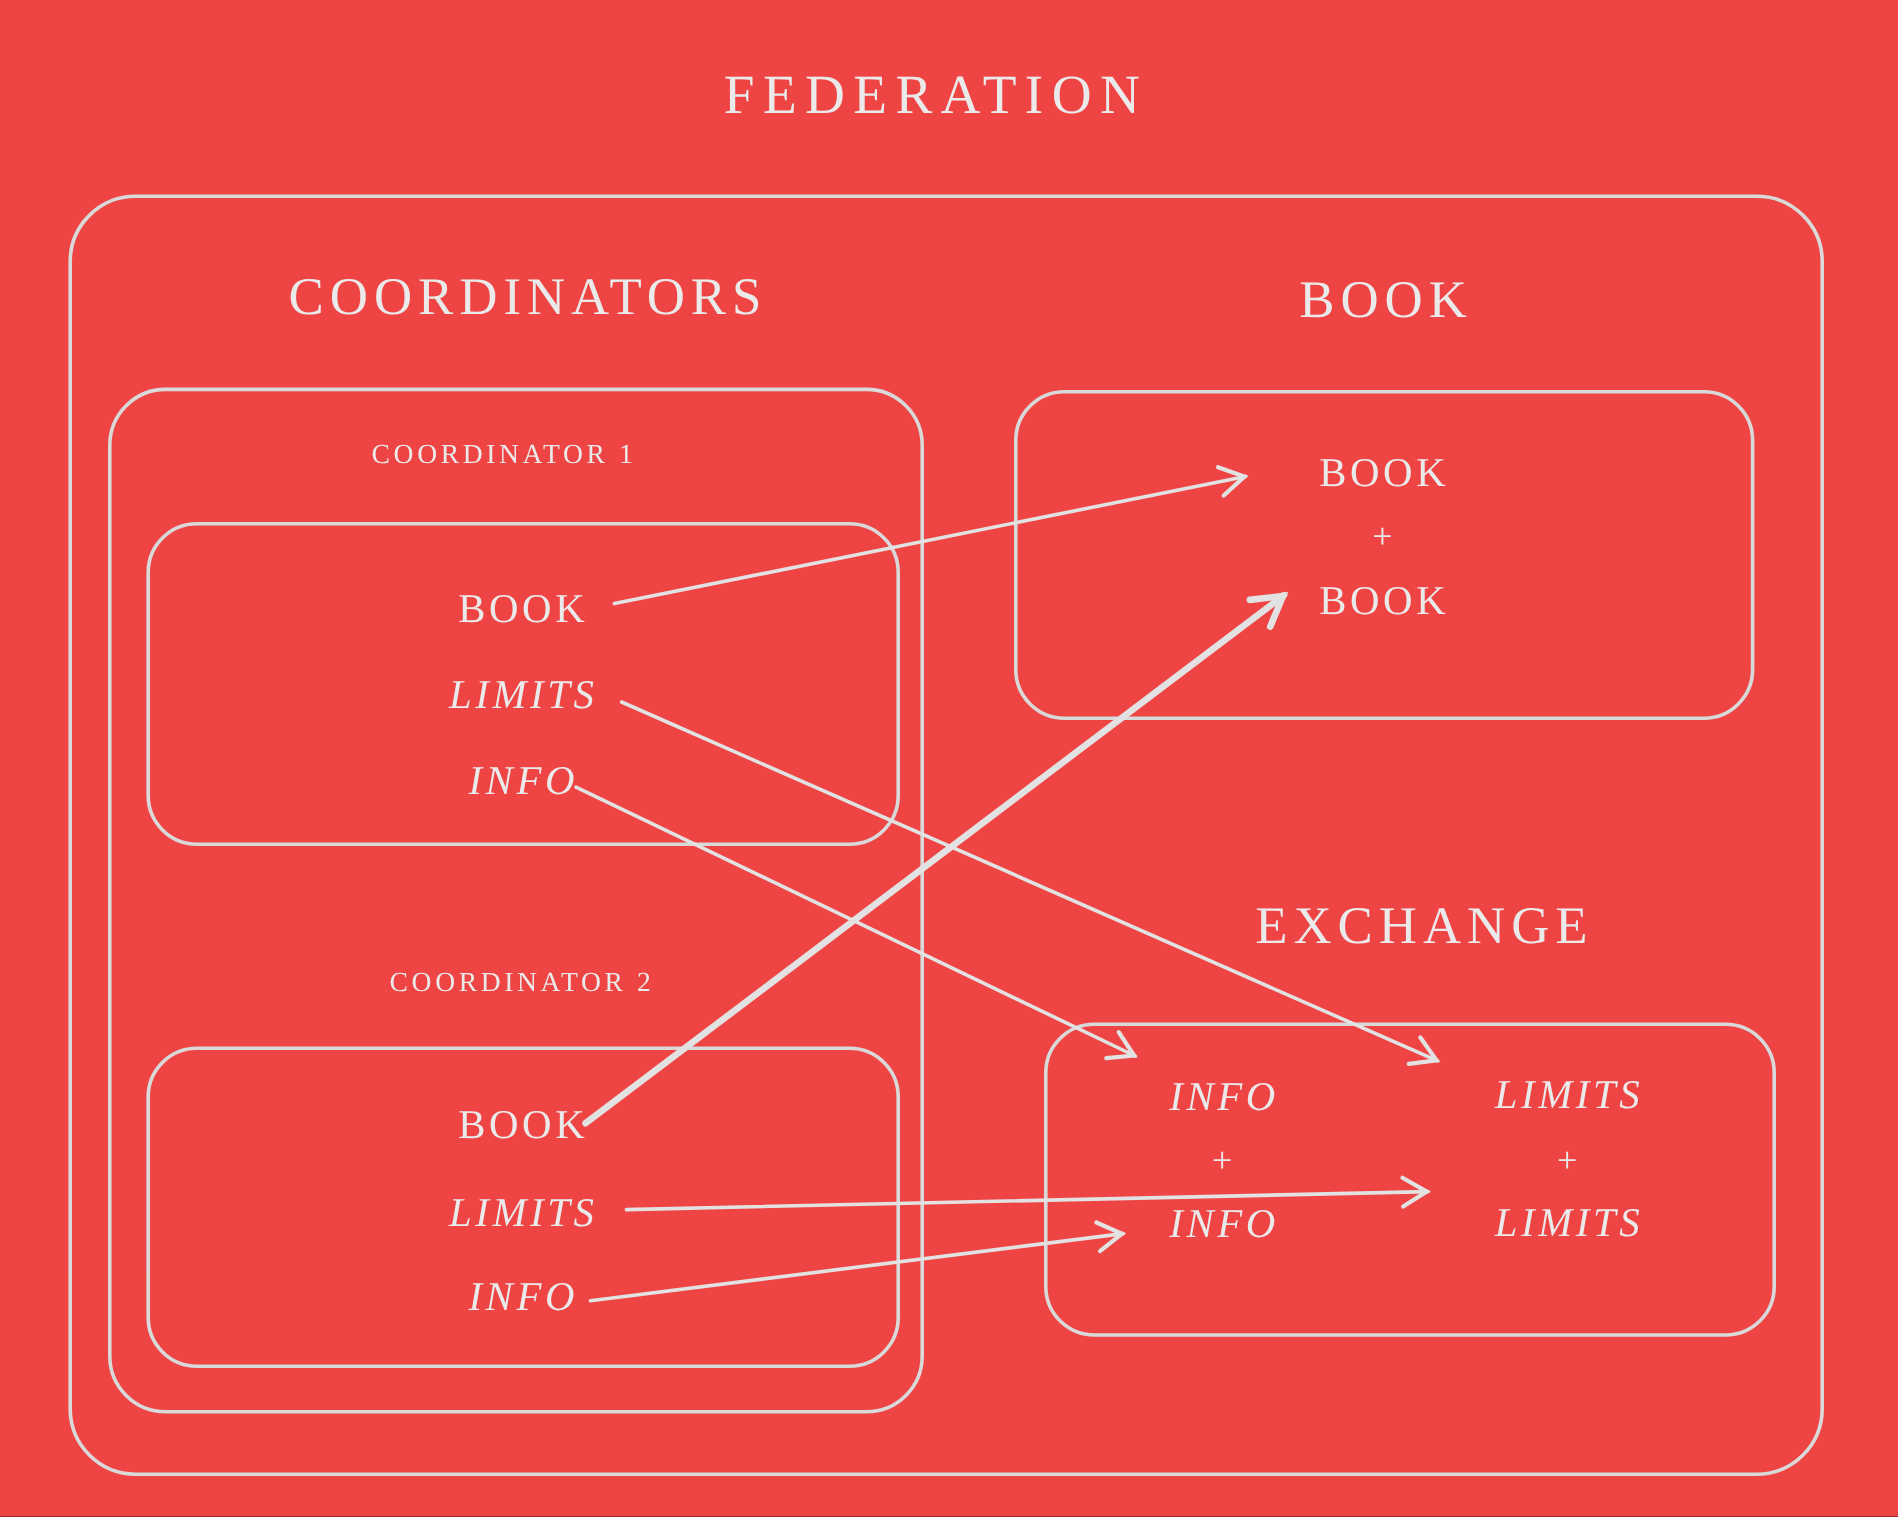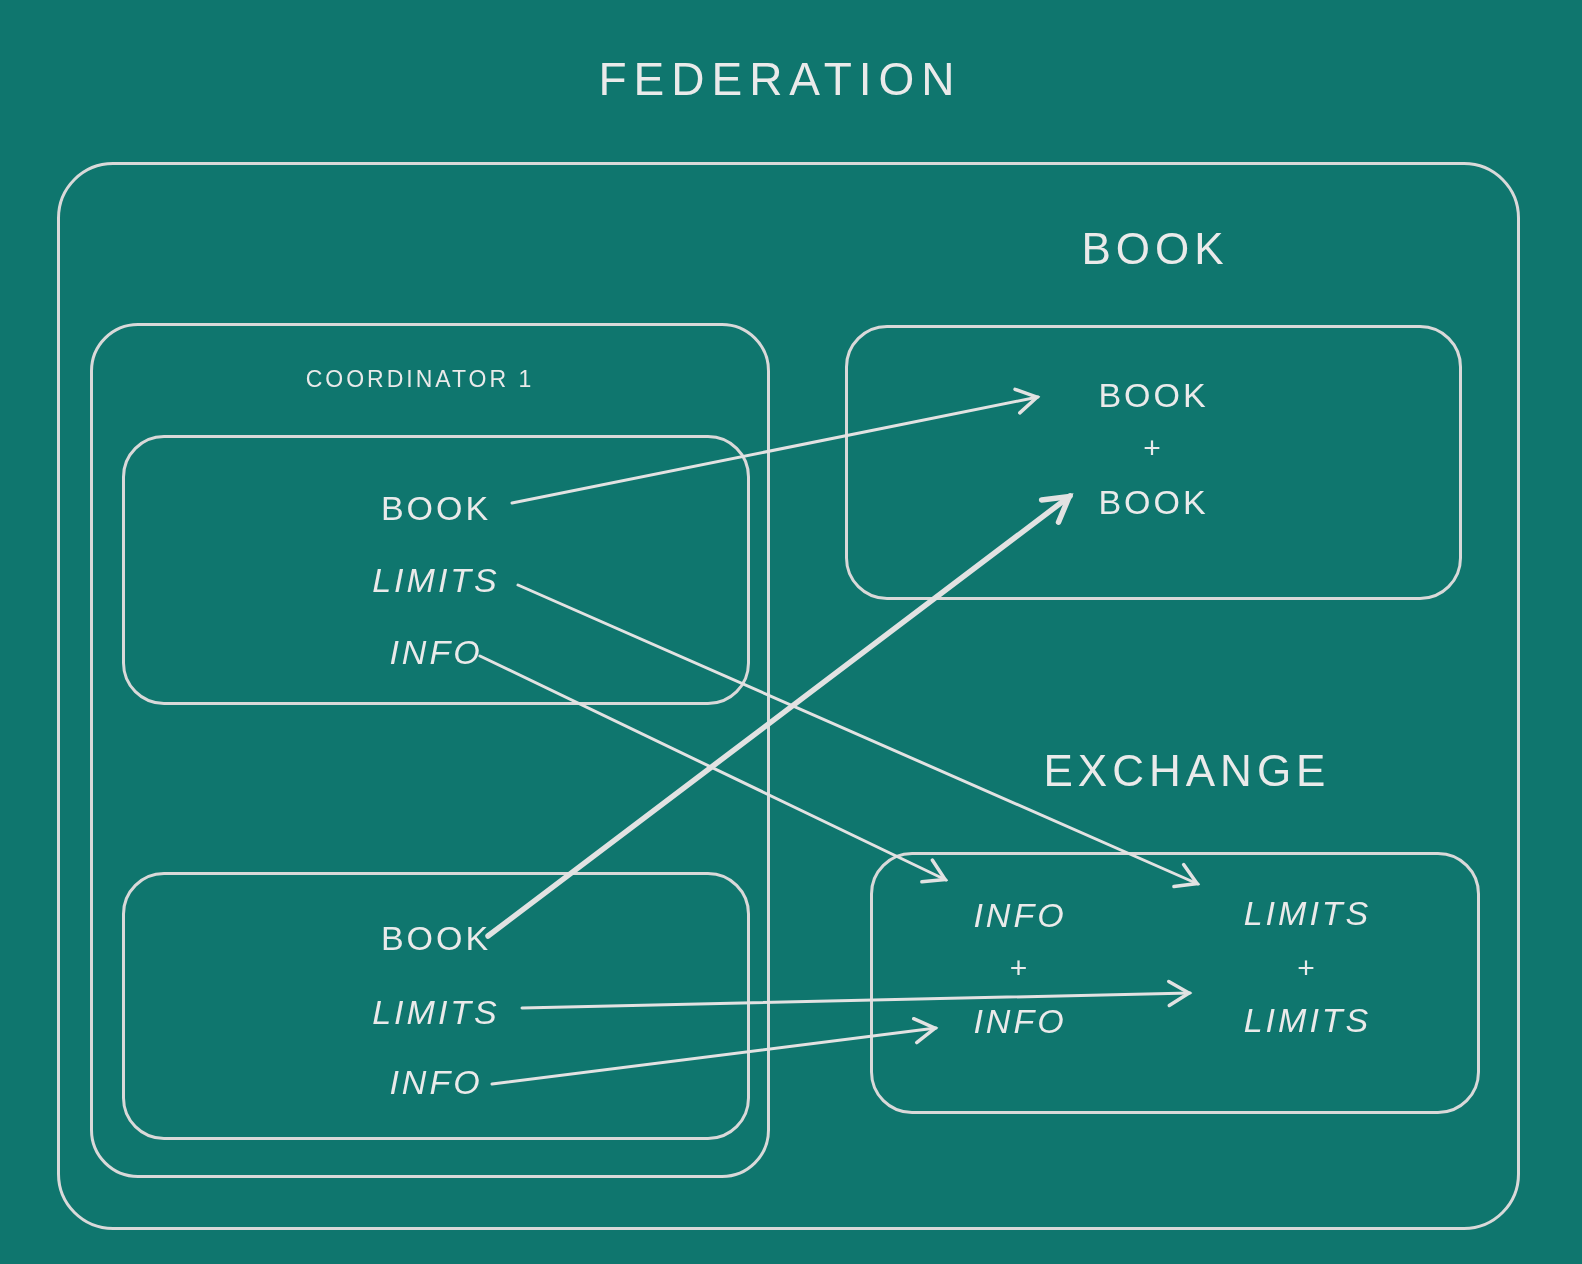--- a/index.html
+++ b/index.html
@@ -1,22 +1,22 @@
 <!DOCTYPE html>
 <html><head>
 <meta charset="utf-8">
 <style>
   * { box-sizing: border-box; }
   html, body { margin: 0; padding: 0; background: #0b0b0b; }
   .canvas {
     position: relative;
     width: 1582px;
     height: 1264px;
-    background: #0f766e;
-    font-family: Liberation Sans, sans-serif;
+    background: #ef4444;
+    font-family: Liberation Serif, serif;
     color: #ececec;
     overflow: hidden;
   }
   .box {
     position: absolute;
     border: 3px solid #d9d9d9;
     background: transparent;
   }
   .txt {
     position: absolute;
@@ -84,31 +84,33 @@
 </style>
 </head>
 <body>
 
 <div class="canvas">
 
   <div class="txt title title-pos">FEDERATION</div>
 
   <div class="box outer-box"></div>
 
+  <div class="txt heading coordinators-hd">COORDINATORS</div>
   <div class="txt heading book-hd">BOOK</div>
   <div class="txt heading exchange-hd">EXCHANGE</div>
 
   <div class="box coordinators-box"></div>
 
   <div class="txt sublabel c1-label">COORDINATOR 1</div>
   <div class="box c1-box"></div>
   <div class="txt item c1-i0">BOOK</div>
   <div class="txt item it c1-i1">LIMITS</div>
   <div class="txt item it c1-i2">INFO</div>
 
+  <div class="txt sublabel c2-label">COORDINATOR 2</div>
   <div class="box c2-box"></div>
   <div class="txt item c2-i0">BOOK</div>
   <div class="txt item it c2-i1">LIMITS</div>
   <div class="txt item it c2-i2">INFO</div>
 
   <div class="box book-box"></div>
   <div class="txt item bk-0">BOOK</div>
   <div class="txt item plus bk-1">+</div>
   <div class="txt item bk-2">BOOK</div>
 

